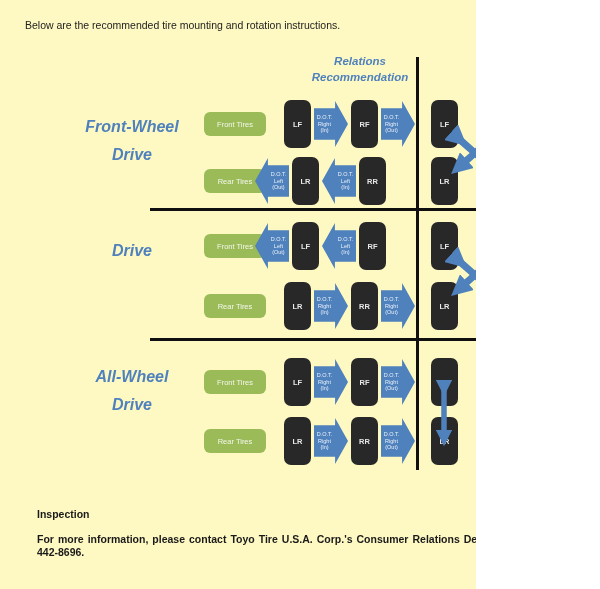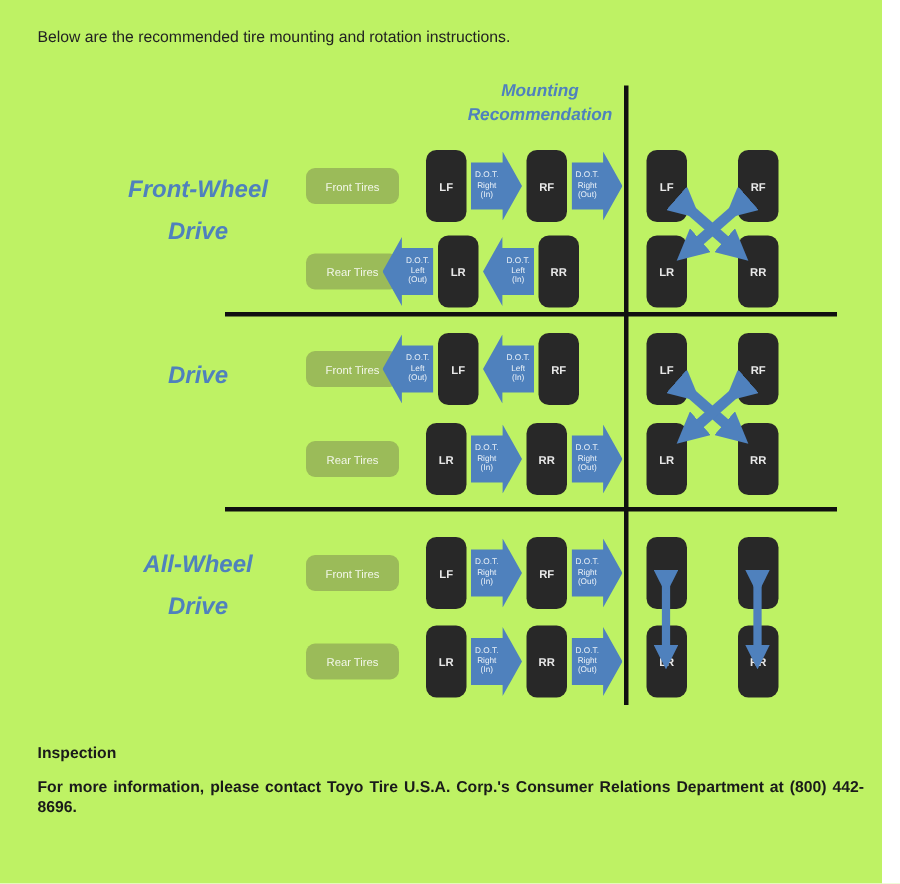--- a/index.html
+++ b/index.html
@@ -1,16 +1,16 @@
 <!DOCTYPE html>
 <html><head>
 <meta charset="utf-8">
 <style>
   html,body{margin:0;padding:0;background:#fff;}
-  .page{position:relative;width:588px;height:589px;background:#bef264;
+  .page{position:relative;width:476px;height:589px;background:#fef9c3;
         font-family:"Liberation Sans",sans-serif;color:#1d1d1d;overflow:hidden;}
 
   .intro{position:absolute;left:25px;top:8px;width:560px;font-size:10.5px;color:#222;}
 
   
   .col-header{position:absolute;top:53px;width:124px;text-align:center;
               font-size:11.5px;font-weight:bold;font-style:italic;color:#4f81bd;line-height:16px;}
   .col-header.mounting{left:298px;}
   .col-header.rotation{left:412px;}
 
@@ -42,32 +42,32 @@
               align-items:center;justify-content:center;color:#eaf1f8;font-size:5.5px;
               line-height:6.5px;text-align:center;}
   .arrow.right .arrow-text{left:1%;width:60%;}
   .arrow.left .arrow-text{left:39%;width:60%;}
 
   .rot-cross,.rot-vert{position:absolute;}
 
   
   .footer{position:absolute;left:25px;top:496px;width:551px;font-size:10.5px;color:#1a1a1a;line-height:13px;}
   .footer .bold{font-weight:bold;}
-  .footer p{margin:0;}
+  .footer p{margin:12px;}
   .footer .body{text-align:justify;}
   .footer .contact{margin-top:10px;font-weight:bold;text-align:justify;}
 </style>
 </head>
 <body>
 
 <div class="page">
   <p class="intro">Below are the recommended tire mounting and rotation instructions.</p>
 
   <div id="diagram" style="position:absolute;left:0;top:0;width:600px;height:500px;">
-    <div class="col-header mounting">Mounting Recommendation</div>
+    <div class="col-header mounting">Relations Recommendation</div>
     <div class="vline"></div>
     <div class="hline h1"></div>
     <div class="hline h2"></div>
   <div class="section-label" style="top: 113px;">
         <div class="section-label-line">Front-Wheel</div>
         <div class="section-label-line">Drive</div>
       </div>
       <div class="green-label" style="top: 112px;">Front Tires</div>
       <div class="mount-row" style="top: 100px; left: 284px;">
         <div class="tire">LF</div>

